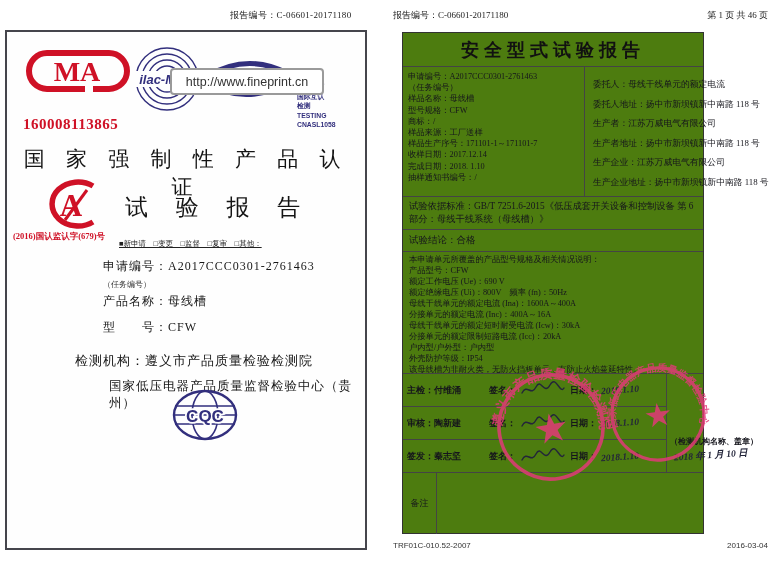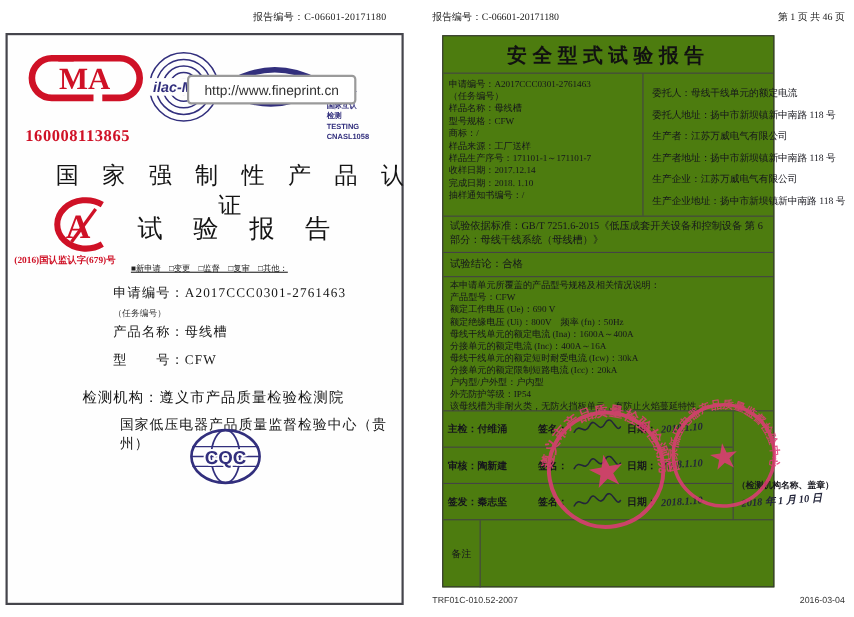--- a/index.html
+++ b/index.html
@@ -9,21 +9,21 @@
 
   
   .lp-report-no{top:9px;left:230px;width:146px;font-size:9px;color:#222;letter-spacing:.3px;}
   .lp-box{left:5px;top:30px;width:358px;height:516px;border:2.5px solid #45454c;background:#fefefe;}
   .cma-number{left:16px;top:84px;width:120px;font-size:15px;font-weight:bold;color:#cf1126;letter-spacing:.5px;}
   .cnas-side{left:290px;top:50px;width:72px;font-size:6.8px;font-weight:bold;color:#322f7d;
              line-height:9.5px;font-family:"Liberation Sans",sans-serif;}
   .watermark{left:163px;top:36px;width:150px;height:23px;background:#ffffff;border:2px solid #9a9a9a;
              border-radius:4px;display:flex;align-items:center;justify-content:center;
              font-family:"Liberation Sans",sans-serif;font-size:12.5px;color:#333;z-index:30;}
-  .lp-cert-title{left:0;top:113px;width:358px;text-align:center;font-size:21px;letter-spacing:8px;color:#141414;padding-left:27px;}
+  .lp-cert-title{left:0;top:113px;width:358px;text-align:center;font-size:21px;letter-spacing:8px;color:#141414;}
   .cal-number{left:6px;top:199px;width:130px;font-size:8.5px;font-weight:bold;color:#cf1126;}
   .lp-report-title{left:118px;top:160px;width:220px;font-size:23px;letter-spacing:11px;color:#141414;}
   .lp-checkline{left:112px;top:207px;width:220px;font-size:7.5px;color:#222;text-decoration:underline;}
   .lp-line{left:96px;font-size:12px;color:#161616;letter-spacing:1px;}
   .lp-small{left:96px;font-size:8px;color:#333;}
   .lp-org1{left:68px;top:320px;font-size:13px;letter-spacing:1px;color:#141414;}
   .lp-org2{left:102px;top:346px;font-size:12.5px;letter-spacing:1px;color:#141414;}
 
   
   .rp-report-no{top:9px;left:393px;font-size:9px;color:#222;}

